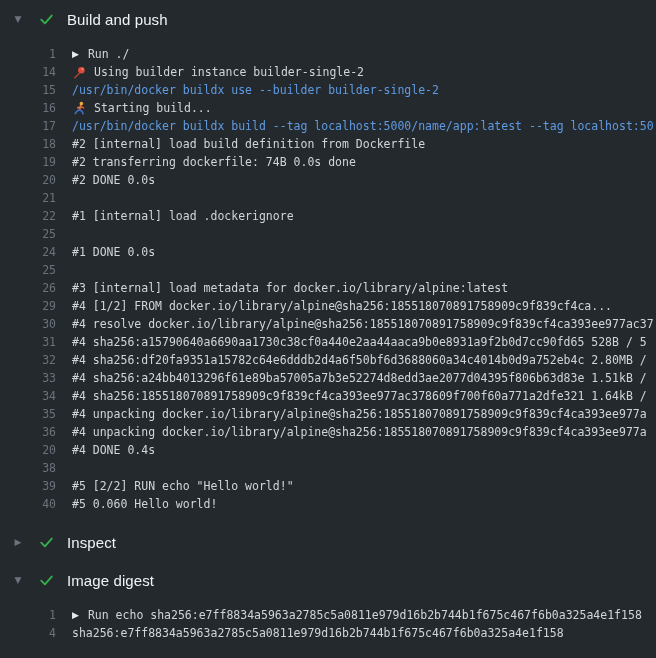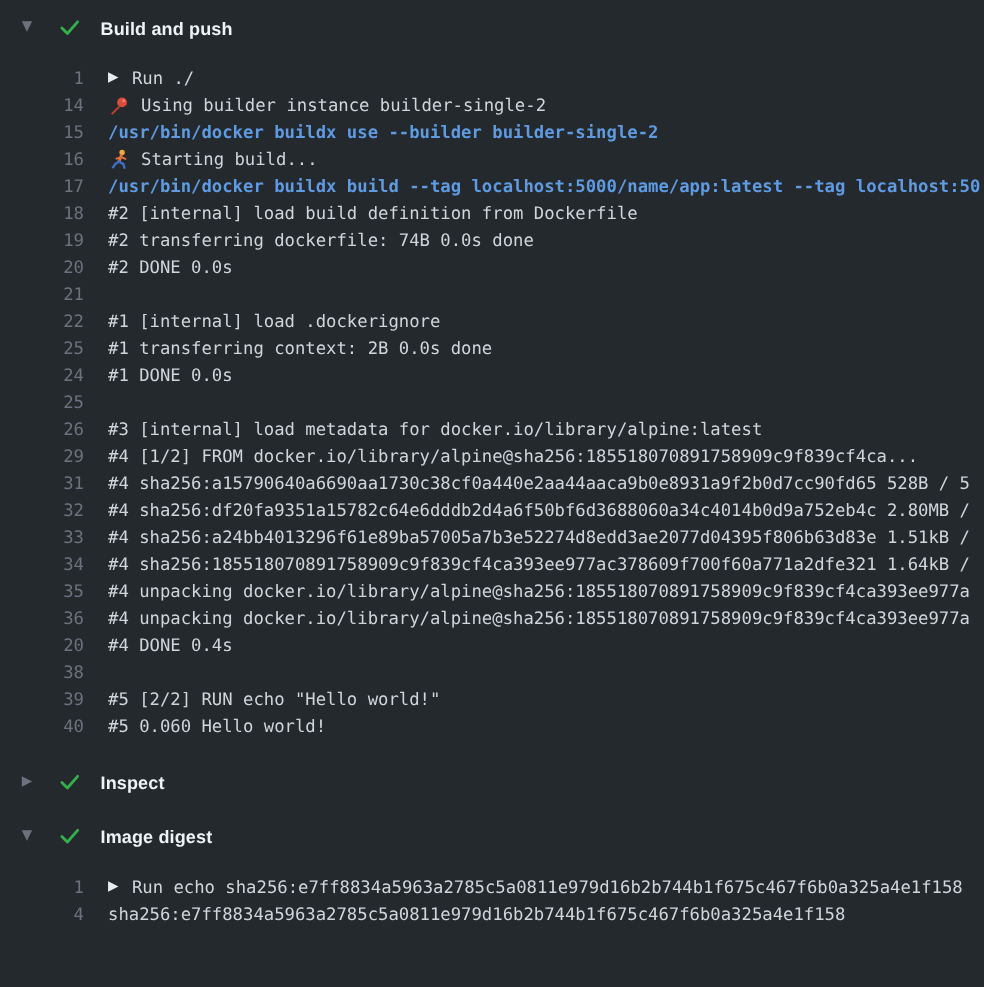--- a/index.html
+++ b/index.html
@@ -17,31 +17,31 @@
     padding:11px 12px 10px 12px;cursor:pointer;
   }
   .chevron{
     width:12px;margin-right:15px;color:var(--muted);
     font-size:9px;line-height:1;flex:0 0 auto;text-align:center;
     font-family:"DejaVu Sans",sans-serif;
   }
   .check{width:15px;height:15px;margin-right:13px;flex:0 0 auto;display:flex;align-items:center;}
   .section-title{
     font-family:"Liberation Sans","DejaVu Sans",sans-serif;
-    font-size:12px;font-weight:700;color:var(--title);letter-spacing:.1px;
+    font-size:15px;font-weight:400;color:var(--title);letter-spacing:.1px;
   }
   .log-lines{padding:7px 0 10px 0;}
   .log-row{display:flex;height:18px;line-height:18px;overflow:hidden;white-space:pre;}
   .gutter{
     flex:0 0 56px;text-align:right;color:var(--muted);
     font-size:11.5px;user-select:none;cursor:pointer;
   }
   .line-content{margin-left:16px;display:flex;align-items:center;font-size:11.5px;color:var(--text);overflow:hidden;}
   .line-text{white-space:pre;}
-  .line-text.cmd{color:var(--command);font-weight:bold;}
+  .line-text.cmd{color:var(--command);font-weight:normal;}
   .caret{color:#e8ecf0;font-size:9px;margin-right:9px;cursor:pointer;font-family:"DejaVu Sans",sans-serif;}
   .emoji{width:15px;height:15px;margin-right:7px;flex:0 0 auto;display:inline-flex;}
   .emoji svg{width:100%;height:100%;}
 </style>
 </head>
 <body>
 
 <div class="viewer">
   <section class="log-section">
     <div class="section-header">
@@ -162,26 +162,20 @@
     <span class="line-content">
       
       
       
       <span class="line-text">#1 [internal] load .dockerignore</span>
     </span>
   </div>
 
   <div class="log-row">
     <span class="gutter">25</span>
-    <span class="line-content">
-      
-      
-      
-      <span class="line-text">#1 transferring context: 2B 0.0s done</span>
-    </span>
   </div>
 
   <div class="log-row">
     <span class="gutter">24</span>
     <span class="line-content">
       
       
       
       <span class="line-text">#1 DONE 0.0s</span>
     </span>
@@ -212,20 +206,29 @@
   <div class="log-row">
     <span class="gutter">29</span>
     <span class="line-content">
       
       
       
       <span class="line-text">#4 [1/2] FROM docker.io/library/alpine@sha256:185518070891758909c9f839cf4ca...</span>
     </span>
   </div>
 
+  <div class="log-row">
+    <span class="gutter">30</span>
+    <span class="line-content">
+      
+      
+      
+      <span class="line-text">#4 resolve docker.io/library/alpine@sha256:185518070891758909c9f839cf4ca393ee977ac37</span>
+    </span>
+  </div>
 
   <div class="log-row">
     <span class="gutter">31</span>
     <span class="line-content">
       
       
       
       <span class="line-text">#4 sha256:a15790640a6690aa1730c38cf0a440e2aa44aaca9b0e8931a9f2b0d7cc90fd65 528B / 5</span>
     </span>
   </div>

